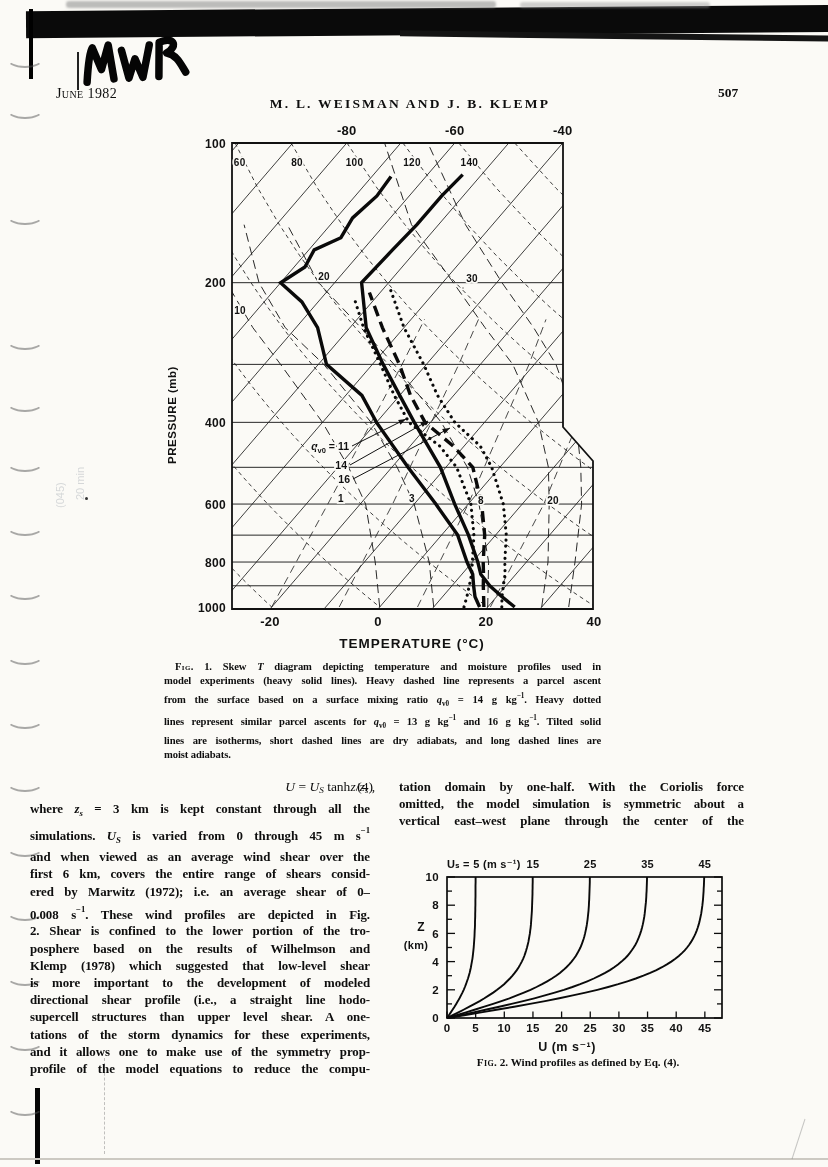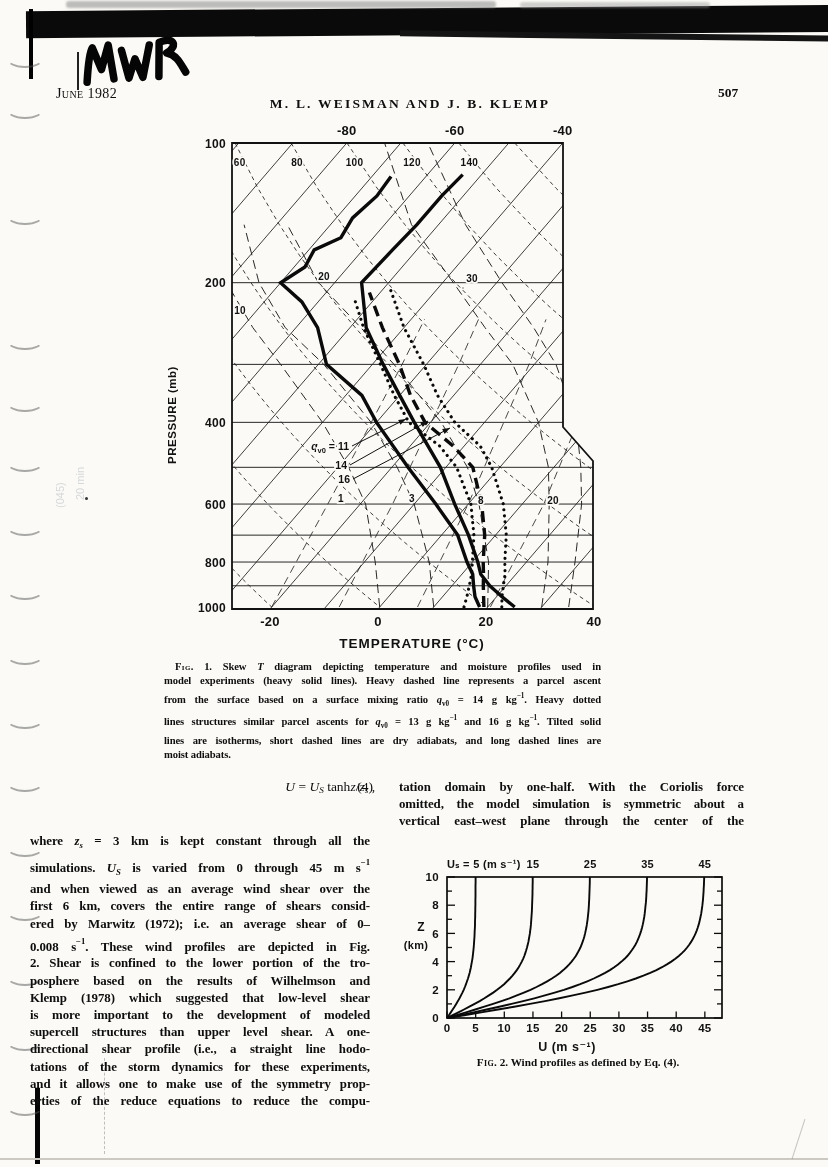--- a/index.html
+++ b/index.html
@@ -35,21 +35,21 @@
   .pageno{position:absolute;left:718px;top:85px;font-size:13.5px;font-weight:bold;}
   
   .cap1{position:absolute;left:164px;top:660px;width:437px;}
   .capline{font-weight:bold;font-size:10.6px;line-height:14.45px;text-align:justify;
            text-align-last:justify;letter-spacing:-0.1px;}
   .capline.last{text-align-last:left;}
   .cap1 .capline:first-child{text-indent:11px;}
   .equation{position:absolute;left:30px;top:779px;width:345px;font-size:13.5px;font-weight:normal;
             text-align:right;}
   .eqnum{position:absolute;right:2px;top:0;}
-  .colL{position:absolute;left:30px;top:801px;width:340px;margin-top:32px;}
+  .colL{position:absolute;left:30px;top:801px;width:340px;}
   .colR{position:absolute;left:399px;top:779px;width:345px;}
   .bodyline{font-weight:bold;font-size:12.9px;line-height:17.2px;text-align:justify;
             text-align-last:justify;letter-spacing:-0.08px;}
   .cap2{position:absolute;left:437px;top:1056px;width:282px;text-align:center;
         font-weight:bold;font-size:11.2px;}
   
   .r-i{font-style:italic;}
   .r-sub{font-size:68%;vertical-align:-18%;}
   .r-sup{font-size:68%;vertical-align:38%;}
   .r-isub{font-style:italic;font-size:68%;vertical-align:-18%;}
@@ -268,46 +268,46 @@
         <text x="421" y="931" font-size="12" text-anchor="middle" font-weight="700" letter-spacing="0.3" class="">Z</text>
         <text x="416" y="949" font-size="11" text-anchor="middle" font-weight="700" letter-spacing="0.3" class="">(km)</text>
         <text x="567" y="1051" font-size="12.5" text-anchor="middle" font-weight="700" letter-spacing="0.5" class="">U (m s⁻¹)</text>
       </g>
     </svg>
 
   <div class="cap1">
       <div class="capline"><span class="r-sc">Fig</span><span>. 1. Skew </span><span class="r-i">T</span><span> diagram depicting temperature and moisture profiles used in</span></div>
       <div class="capline"><span>model experiments (heavy solid lines). Heavy dashed line represents a parcel ascent</span></div>
       <div class="capline"><span>from the surface based on a surface mixing ratio </span><span class="r-i">q</span><span class="r-sub">v0</span><span> = 14 g kg</span><span class="r-sup">−1</span><span>. Heavy dotted</span></div>
-      <div class="capline"><span>lines structures similar parcel ascents for </span><span class="r-i">q</span><span class="r-sub">v0</span><span> = 13 g kg</span><span class="r-sup">−1</span><span> and 16 g kg</span><span class="r-sup">−1</span><span>. Tilted solid</span></div>
+      <div class="capline"><span>lines represent similar parcel ascents for </span><span class="r-i">q</span><span class="r-sub">v0</span><span> = 13 g kg</span><span class="r-sup">−1</span><span> and 16 g kg</span><span class="r-sup">−1</span><span>. Tilted solid</span></div>
       <div class="capline"><span>lines are isotherms, short dashed lines are dry adiabats, and long dashed lines are</span></div>
       <div class="capline last"><span>moist adiabats.</span></div>
     </div>
 
   <div class="equation">
     <span><span class="r-i">U</span><span> = </span><span class="r-i">U</span><span class="r-isub">S</span><span> tanh</span><span class="r-i">z</span><span>/</span><span class="r-i">z</span><span class="r-isub">s</span><span> ,</span></span>
     <span class="eqnum">(4)</span>
   </div>
 
   <div class="colL">
       <div class="bodyline"><span>where </span><span class="r-i">z</span><span class="r-isub">s</span><span> = 3 km is kept constant through all the</span></div>
       <div class="bodyline"><span>simulations. </span><span class="r-i">U</span><span class="r-isub">S</span><span> is varied from 0 through 45 m s</span><span class="r-sup">−1</span></div>
       <div class="bodyline"><span>and when viewed as an average wind shear over the</span></div>
       <div class="bodyline"><span>first 6 km, covers the entire range of shears consid-</span></div>
       <div class="bodyline"><span>ered by Marwitz (1972); i.e. an average shear of 0–</span></div>
       <div class="bodyline"><span>0.008 s</span><span class="r-sup">−1</span><span>. These wind profiles are depicted in Fig.</span></div>
       <div class="bodyline"><span>2. Shear is confined to the lower portion of the tro-</span></div>
       <div class="bodyline"><span>posphere based on the results of Wilhelmson and</span></div>
       <div class="bodyline"><span>Klemp (1978) which suggested that low-level shear</span></div>
       <div class="bodyline"><span>is more important to the development of modeled</span></div>
+      <div class="bodyline"><span>directional shear profile (i.e., a straight line hodo-</span></div>
       <div class="bodyline"><span>supercell structures than upper level shear. A one-</span></div>
-      <div class="bodyline"><span>directional shear profile (i.e., a straight line hodo-</span></div>
       <div class="bodyline"><span>tations of the storm dynamics for these experiments,</span></div>
       <div class="bodyline"><span>and it allows one to make use of the symmetry prop-</span></div>
-      <div class="bodyline last"><span>erties of the reduce equations to reduce the compu-</span></div>
+      <div class="bodyline last"><span>profile of the model equations to reduce the compu-</span></div>
     </div>
   <div class="colR">
       <div class="bodyline"><span>tation domain by one-half. With the Coriolis force</span></div>
       <div class="bodyline"><span>omitted, the model simulation is symmetric about a</span></div>
       <div class="bodyline last"><span>vertical east–west plane through the center of the</span></div>
     </div>
 
   <div class="cap2"><span class="r-sc">Fig</span><span>. 2. Wind profiles as defined by Eq. (4).</span></div>
 
 </div>

